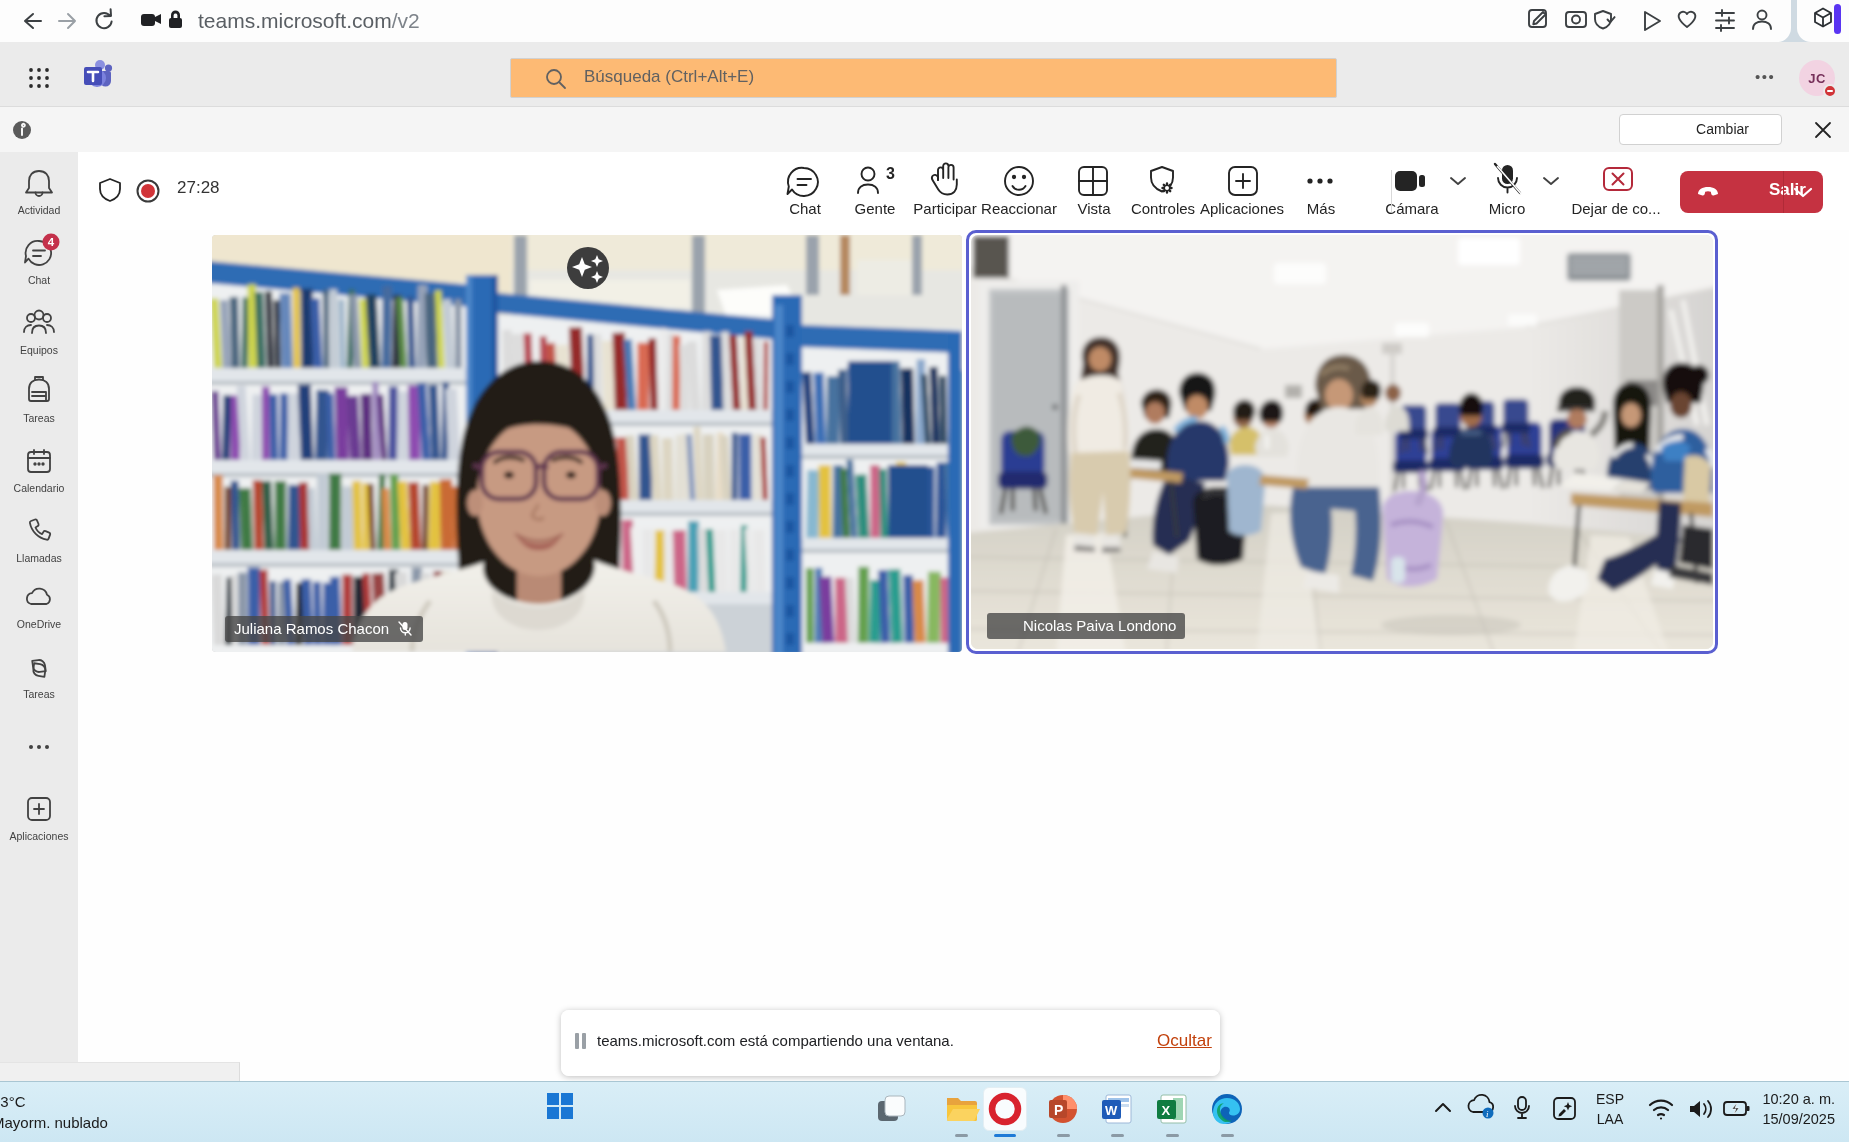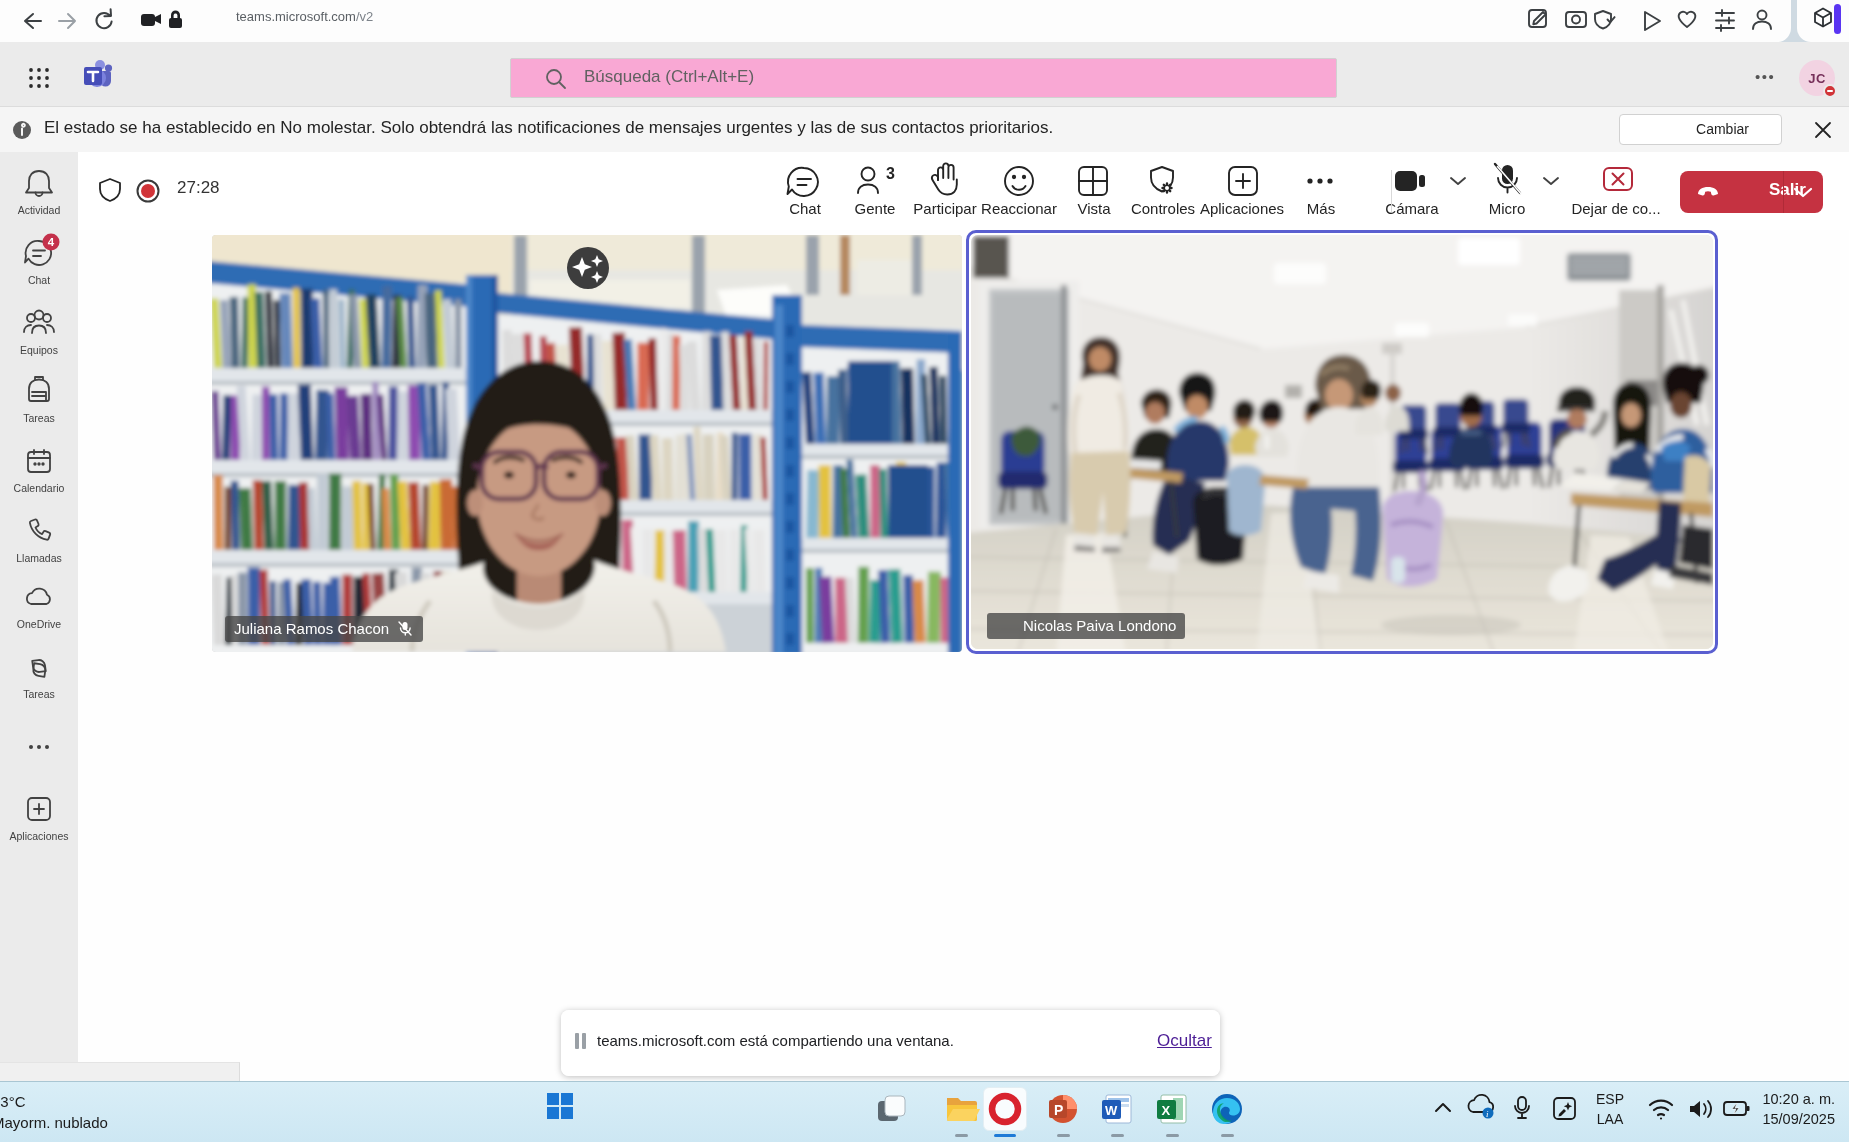--- a/index.html
+++ b/index.html
@@ -4,28 +4,28 @@
 <style>
   * { margin:0; padding:0; box-sizing:border-box; }
   html,body { width:1849px; height:1142px; overflow:hidden; font-family:"Liberation Sans",sans-serif; background:#fff; }
   .abs { position:absolute; }
   #root { position:relative; width:1849px; height:1142px; }
 
   
   #chrome { left:0; top:0; width:1849px; height:42px; background:#cfdae2; }
   #chrome .mainbar { position:absolute; left:0; top:0; width:1791px; height:42px; background:#fdfdfd; border-radius:0 0 14px 0; }
   #chrome svg { position:absolute; }
-  #urltext { position:absolute; left:198px; top:9px; font-size:13px; color:#5a5f64;margin-left:38px; }
+  #urltext { position:absolute; left:198px; top:9px; font-size:21px; color:#5a5f64; }
   #urltext .v2 { color:#7d838a; }
   #extbox { position:absolute; left:1797px; top:0px; width:52px; height:42px; background:#fdfdfd; border-radius:0 0 0 14px; }
   #purplepill { position:absolute; left:1834px; top:4px; width:7px; height:30px; border-radius:4px; background:#5a35f2; }
 
   
   #theader { left:0; top:42px; width:1849px; height:64px; background:#ebebeb; }
-  #searchbox { position:absolute; left:510px; top:16px; width:827px; height:40px; background:#f9a8d4; border:1px solid #d1d1d1; border-radius:2px; }
+  #searchbox { position:absolute; left:510px; top:16px; width:827px; height:40px; background:#fdba74; border:1px solid #d1d1d1; border-radius:2px; }
   #searchbox span { position:absolute; left:73px; top:8px; font-size:17px; color:#616161; }
   #hdots { position:absolute; left:1755px; top:26px; width:28px; font-size:15px; color:#555; letter-spacing:1.5px; }
   #avatar { position:absolute; left:1799px; top:18px; width:36px; height:36px; border-radius:50%; background:#f2d3e2; }
   #avatar b { position:absolute; left:0; top:11px; width:36px; text-align:center; font-size:13px; color:#76305a; letter-spacing:0.5px; }
   #avatar .dnd { position:absolute; right:-2px; bottom:-2px; width:14px; height:14px; border-radius:50%; background:#d13438; border:2px solid #ebebeb; }
   #avatar .dnd:after { content:""; position:absolute; left:2px; top:4px; width:6px; height:2px; background:#fff; border-radius:1px; }
 
   
   #banner { left:0; top:106px; width:1849px; height:46px; background:#f5f5f5; border-top:1px solid #dcdcdc; }
   #banner .txt { position:absolute; left:44px; top:11px; font-size:17px; color:#242424; }
@@ -55,21 +55,21 @@
            background:linear-gradient(100deg,#e6e4ec 0%,#eaecea 45%,#e7f1ec 100%); }
   #rncirc { position:absolute; left:270px; top:105px; width:210px; height:210px; border-radius:50%; background:#d6ebe8; }
   #rncirc span { position:absolute; left:37px; top:48px; font-size:100px; color:#275b51; letter-spacing:2px; }
   .namelab { position:absolute; background:rgba(70,70,70,0.78); color:#fff; font-size:15px; border-radius:3px; padding:4px 9px 5px 9px; }
   #ghostlab { position:absolute; left:10px; top:377px; width:305px; height:45px; background:rgba(128,128,128,0.28); border-radius:6px; color:rgba(95,95,95,0.75); font-size:16px; padding:11px 0 0 16px; }
 
   
   #sharebar { left:561px; top:1010px; width:659px; height:66px; background:rgba(255,255,255,0.92); border-radius:8px; box-shadow:0 1px 6px rgba(0,0,0,0.25); }
   #sharebar .txt { position:absolute; left:36px; top:22px; font-size:15px; color:#202124; }
   #sharebtn { position:absolute; left:403px; top:8px; width:180px; height:47px; background:#1a63d4; border-radius:24px; color:#fff; font-weight:bold; font-size:17px; text-align:center; line-height:46px; }
-  #ocultar { position:absolute; left:596px; top:21px; font-size:17px; color:#4c1d95; text-decoration:underline; }
+  #ocultar { position:absolute; left:596px; top:21px; font-size:17px; color:#c2410c; text-decoration:underline; }
 
   
   #taskbar { left:0; top:1081px; width:1849px; height:61px; background:linear-gradient(180deg,#d9eef7 0%,#cde7f3 100%); border-top:1px solid #a9c6d3; }
   #weather { position:absolute; left:-8px; top:9px; font-size:15px; color:#1b1b1b; line-height:21px; }
   #tsearch { position:absolute; left:594px; top:11px; width:267px; height:39px; background:#fdfdfd; border:1px solid #d8dfe4; border-radius:20px; overflow:hidden; }
   #tsearch .q { position:absolute; left:41px; top:8px; font-size:16px; color:#1b1b1b; }
   .appdash { position:absolute; top:52px; width:13px; height:3px; border-radius:2px; background:#8b9aa5; }
   #clock { position:absolute; left:1735px; top:7px; width:100px; text-align:right; font-size:14.5px; color:#1b1b1b; line-height:20px; }
   #esp { position:absolute; left:1596px; top:7px; font-size:14px; color:#1b1b1b; line-height:20px; text-align:center; }
 </style>
@@ -156,21 +156,20 @@
         <b>JC</b>
         <div class="dnd"></div>
       </div>
   </div>
 
   <div class="abs" id="banner">
     <svg width="40" height="46" viewBox="0 0 40 46" style="position:absolute;left:0;top:0">
       <circle cx="22" cy="23" r="9" fill="#5a5a5a"></circle>
       <path d="M22 18.2 a1.4 1.4 0 1 1 0 0.1 M22 21.5 v6.5" stroke="#f5f5f5" stroke-width="2" stroke-linecap="round"></path>
     </svg>
-    <div class="txt">El estado se ha establecido en No molestar. Solo obtendrá las notificaciones de mensajes urgentes y las de sus contactos prioritarios.</div>
     <div id="bannerbtn">Cambiar configuración</div>
     <svg width="30" height="46" viewBox="0 0 30 46" style="position:absolute;left:1808px;top:0">
       <path d="M8 16 l14 14 M22 16 l-14 14" stroke="#242424" stroke-width="1.8" stroke-linecap="round"></path>
     </svg>
   </div>
 
   <div class="abs" id="sidebar">
     <svg width="78" height="928" viewBox="0 0 78 928" style="position:absolute;left:0;top:0">
       <g fill="none" stroke="#424242" stroke-width="1.8" stroke-linecap="round" stroke-linejoin="round">
 

